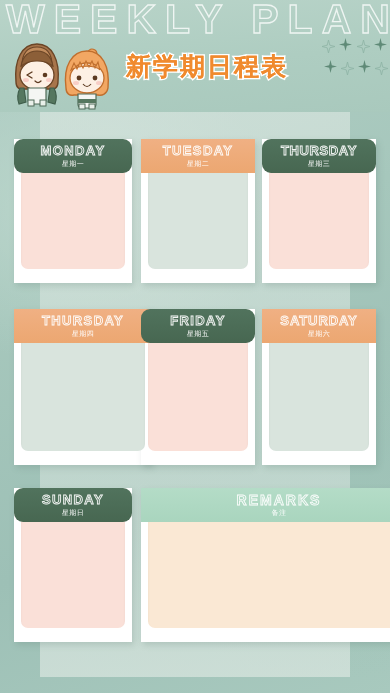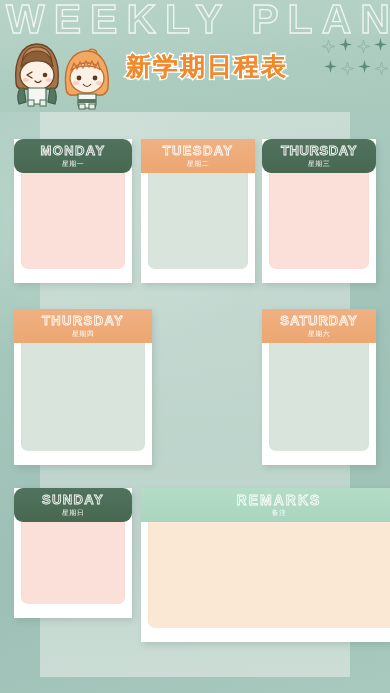--- a/index.html
+++ b/index.html
@@ -220,31 +220,39 @@
 
   <div class="card" style="left:14px;top:309px;width:138px;height:156px;">
     <div class="card-frame"></div>
     <div class="card-body" style="background:#d9e4dd;"></div>
     <div class="card-head orange">
       <div class="day-en">THURSDAY</div>
       <div class="day-cn">星期四</div>
     </div>
   </div>
 
+  <div class="card" style="left:141px;top:309px;width:114px;height:156px;">
+    <div class="card-frame"></div>
+    <div class="card-body" style="background:#fae0d8;"></div>
+    <div class="card-head green">
+      <div class="day-en">FRIDAY</div>
+      <div class="day-cn">星期五</div>
+    </div>
+  </div>
 
   <div class="card" style="left:262px;top:309px;width:114px;height:156px;">
     <div class="card-frame"></div>
     <div class="card-body" style="background:#d9e4dd;"></div>
     <div class="card-head orange">
       <div class="day-en" style="letter-spacing:.9px;">SATURDAY</div>
       <div class="day-cn">星期六</div>
     </div>
   </div>
 
-  <div class="card" style="left:14px;top:488px;width:118px;height:130px;">
+  <div class="card" style="left:14px;top:488px;width:118px;height:154px;">
     <div class="card-frame"></div>
     <div class="card-body" style="background:#fae0d8;"></div>
     <div class="card-head green">
       <div class="day-en">SUNDAY</div>
       <div class="day-cn">星期日</div>
     </div>
   </div>
 
   <div class="card" style="left:141px;top:488px;width:276px;height:154px;">
     <div class="card-frame"></div>

